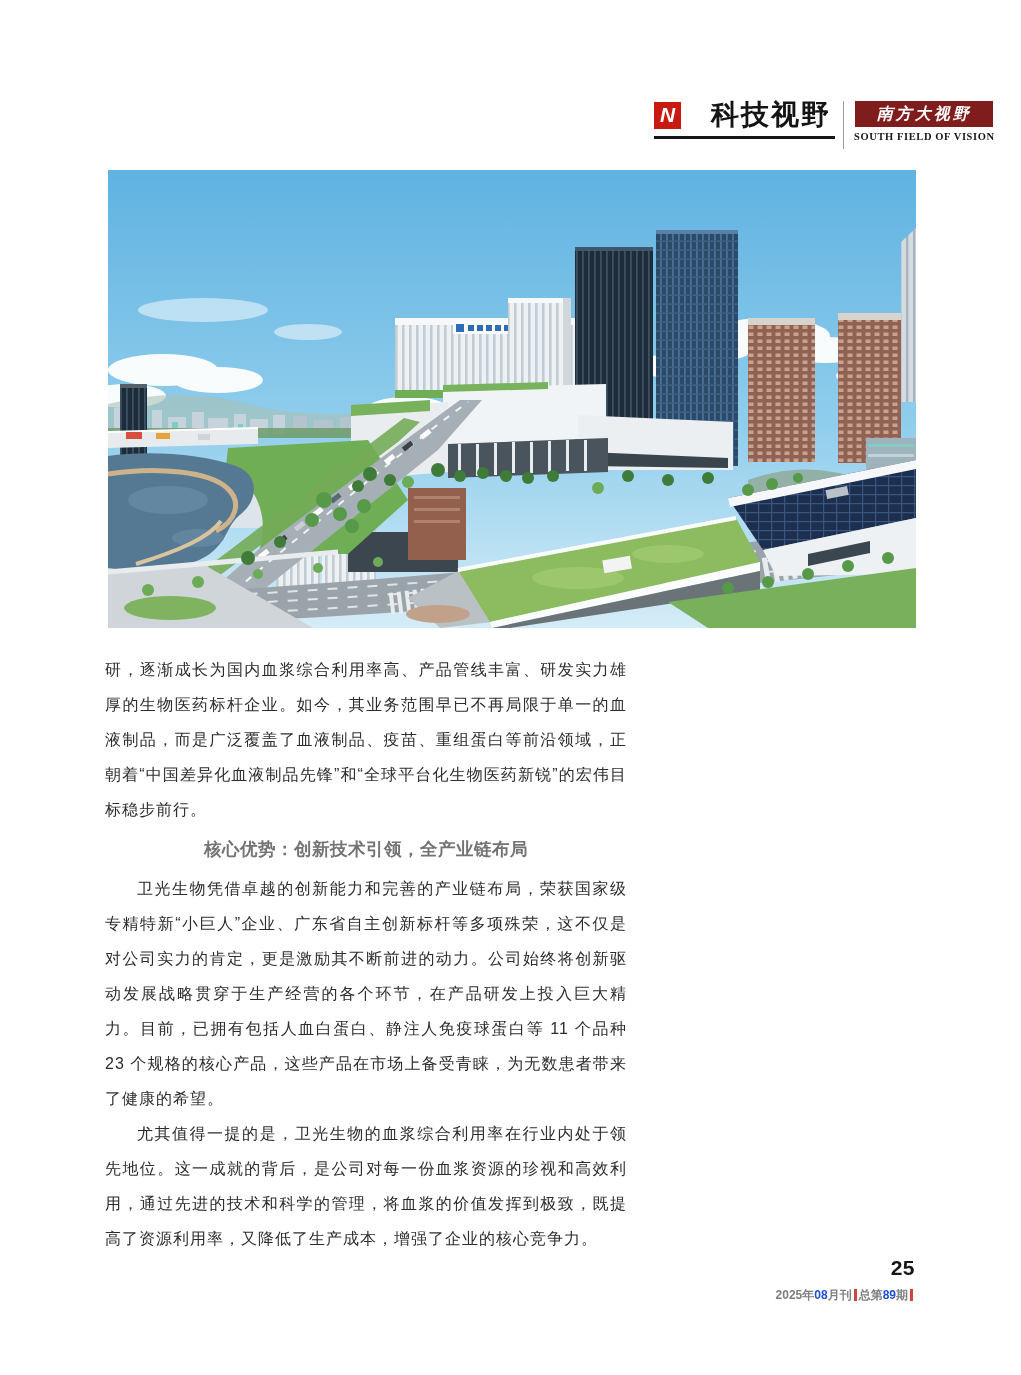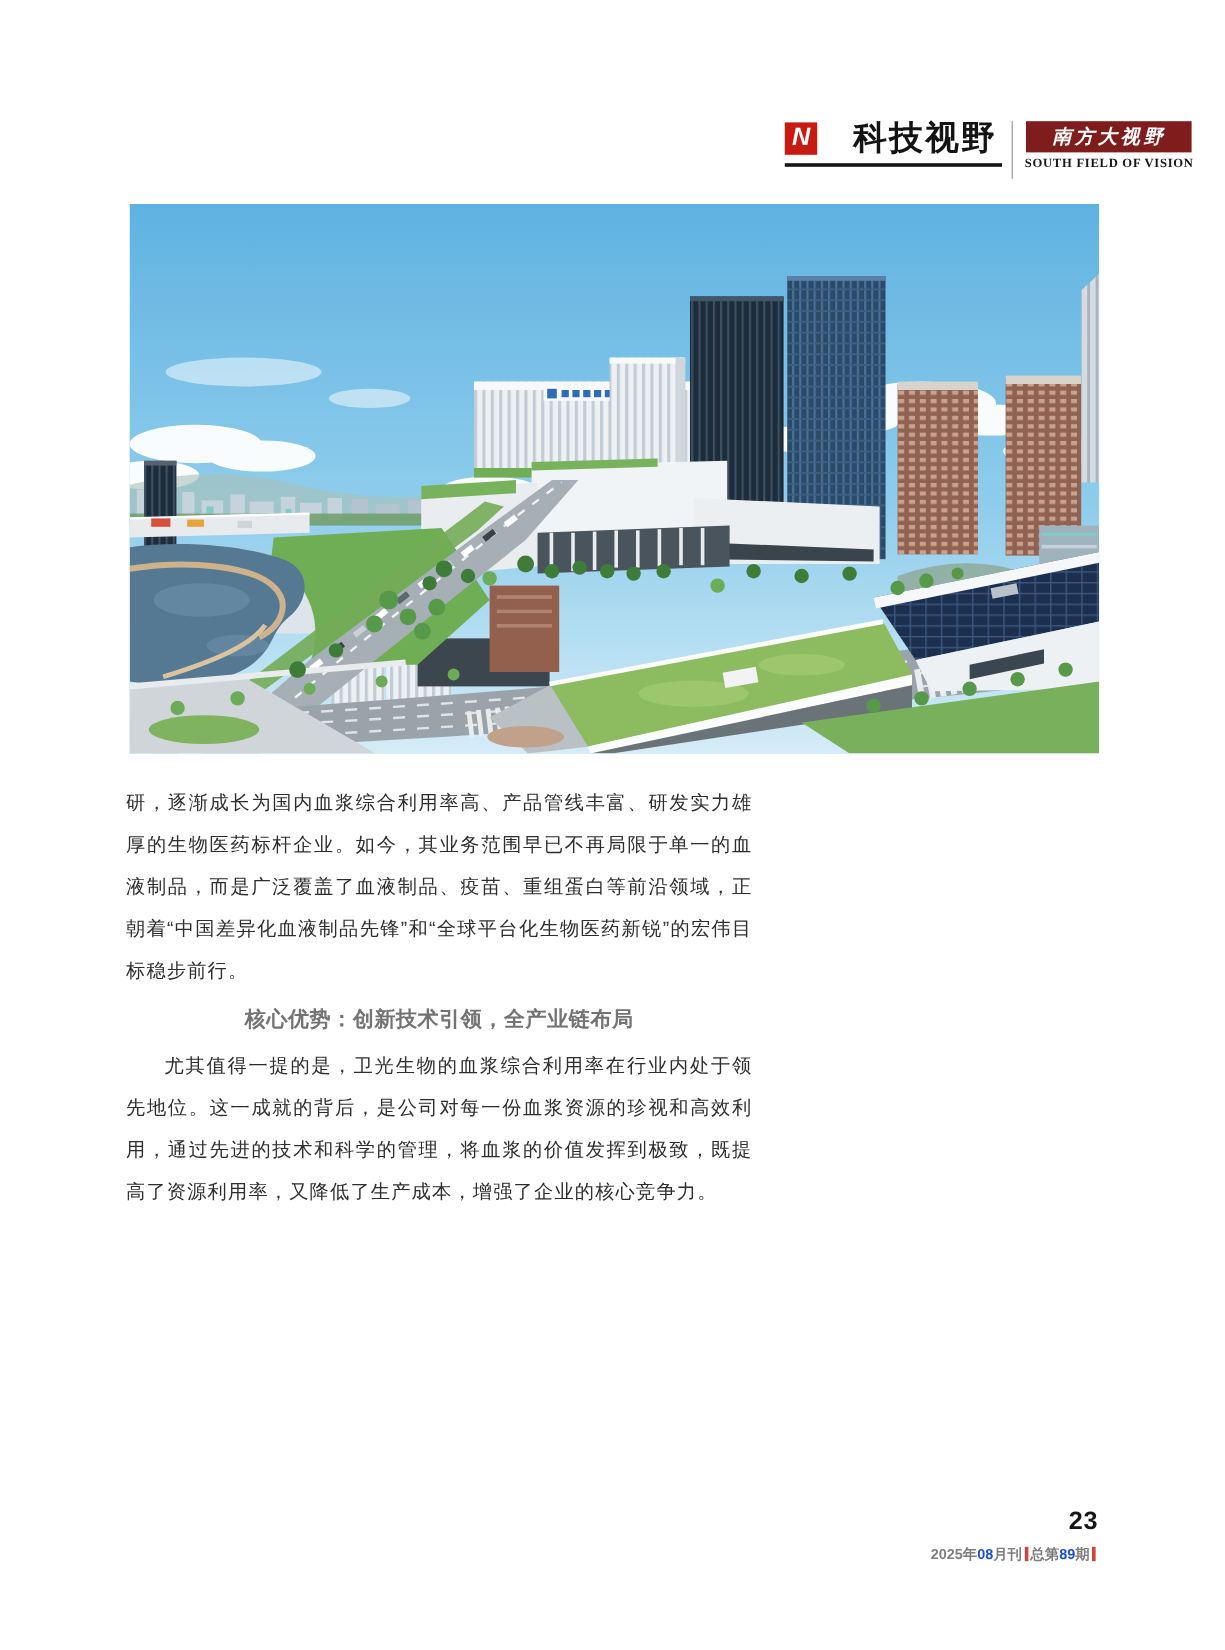--- a/index.html
+++ b/index.html
@@ -332,25 +332,26 @@
         <circle cx="490" cy="318" r="6"></circle>
           <circle cx="300" cy="312" r="6"></circle>
       </g>
     </svg>
   </figure>
 
   <main class="article">
     <div class="col-left">
       <p class="noindent">研，逐渐成长为国内血浆综合利用率高、产品管线丰富、研发实力雄厚的生物医药标杆企业。如今，其业务范围早已不再局限于单一的血液制品，而是广泛覆盖了血液制品、疫苗、重组蛋白等前沿领域，正朝着“中国差异化血液制品先锋”和“全球平台化生物医药新锐”的宏伟目标稳步前行。</p>
       <h2>核心优势：创新技术引领，全产业链布局</h2>
+      <p>卫光生物凭借卓越的创新能力和完善的产业链布局，荣获国家级专精特新“小巨人”企业、广东省自主创新标杆等多项殊荣，这不仅是对公司实力的肯定，更是激励其不断前进的动力。公司始终将创新驱动发展战略贯穿于生产经营的各个环节，在产品研发上投入巨大精力。目前，已拥有包括人血白蛋白、静注人免疫球蛋白等 11 个品种 23 个规格的核心产品，这些产品在市场上备受青睐，为无数患者带来了健康的希望。</p>
       <p>尤其值得一提的是，卫光生物的血浆综合利用率在行业内处于领先地位。这一成就的背后，是公司对每一份血浆资源的珍视和高效利用，通过先进的技术和科学的管理，将血浆的价值发挥到极致，既提高了资源利用率，又降低了生产成本，增强了企业的核心竞争力。</p>
     </div>
   </main>
 
-  <div class="page-number">23</div>
+  <div class="page-number">25</div>
   <div class="issue-line">
     <span>2025年</span>
       <span class="red-num">08</span>
       <span>月刊</span>
       <span class="red-bar"></span>
       <span>总第</span>
       <span class="red-num">89</span>
       <span>期</span>
       <span class="red-bar"></span>
   </div>

